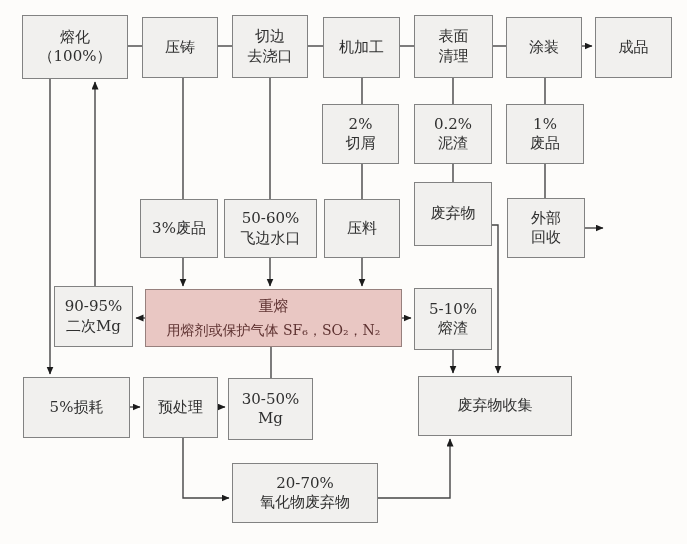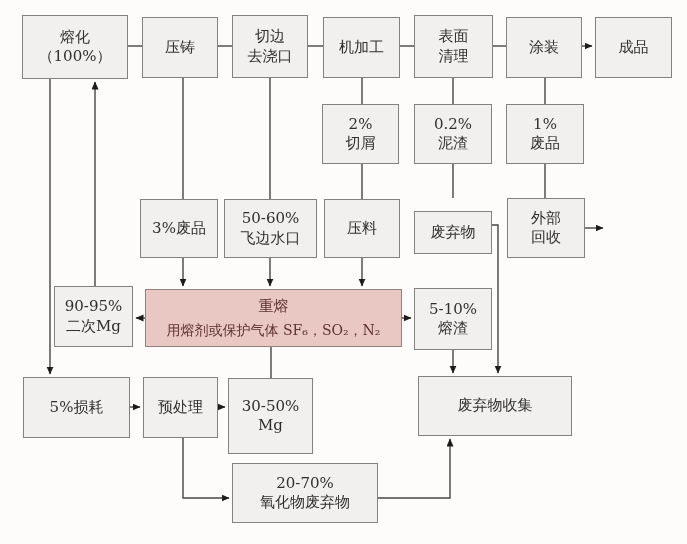--- a/index.html
+++ b/index.html
@@ -112,21 +112,21 @@
   <div class="box" style="left:140px;top:199px;width:78px;height:59px">
     <span class="label">3%废品</span>
   </div>
   <div class="box" style="left:224px;top:199px;width:93px;height:59px">
     <span class="label">50-60%
 飞边水口</span>
   </div>
   <div class="box" style="left:324px;top:199px;width:76px;height:59px">
     <span class="label">压料</span>
   </div>
-  <div class="box" style="left:414px;top:211px;width:78px;height:43px">
+  <div class="box" style="left:414px;top:182px;width:78px;height:64px">
     <span class="label">废弃物</span>
   </div>
   <div class="box" style="left:507px;top:198px;width:78px;height:60px">
     <span class="label">外部
 回收</span>
   </div>
 
   <div class="box" style="left:54px;top:286px;width:79px;height:61px">
     <span class="label">90-95%
 二次Mg</span>
@@ -141,21 +141,21 @@
     <span class="label">5-10%
 熔渣</span>
   </div>
 
   <div class="box" style="left:23px;top:377px;width:107px;height:61px">
     <span class="label">5%损耗</span>
   </div>
   <div class="box" style="left:143px;top:377px;width:75px;height:61px">
     <span class="label">预处理</span>
   </div>
-  <div class="box" style="left:228px;top:378px;width:85px;height:76px">
+  <div class="box" style="left:228px;top:378px;width:85px;height:62px">
     <span class="label">30-50%
 Mg</span>
   </div>
   <div class="box" style="left:418px;top:376px;width:154px;height:60px">
     <span class="label">废弃物收集</span>
   </div>
 
   <div class="box" style="left:232px;top:463px;width:146px;height:60px">
     <span class="label">20-70%
 氧化物废弃物</span>

